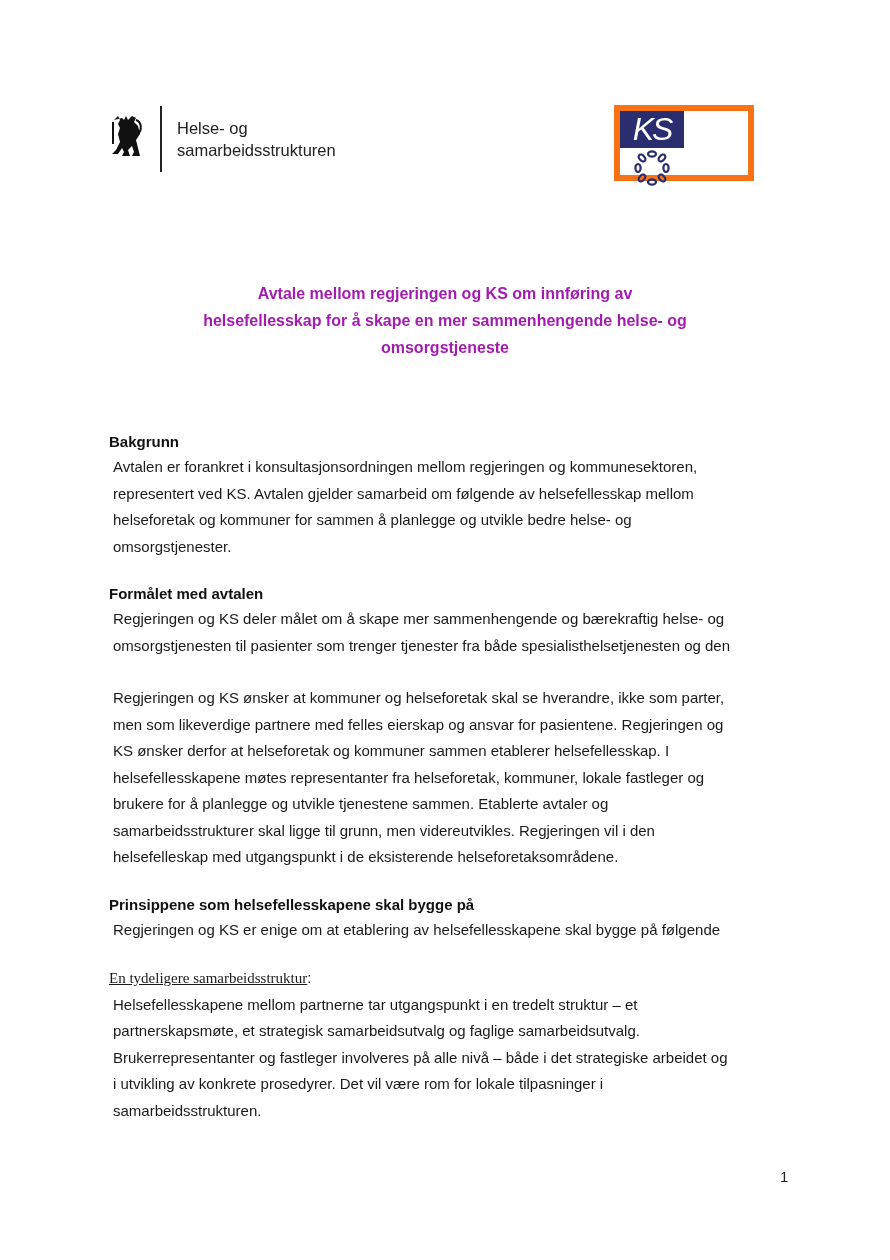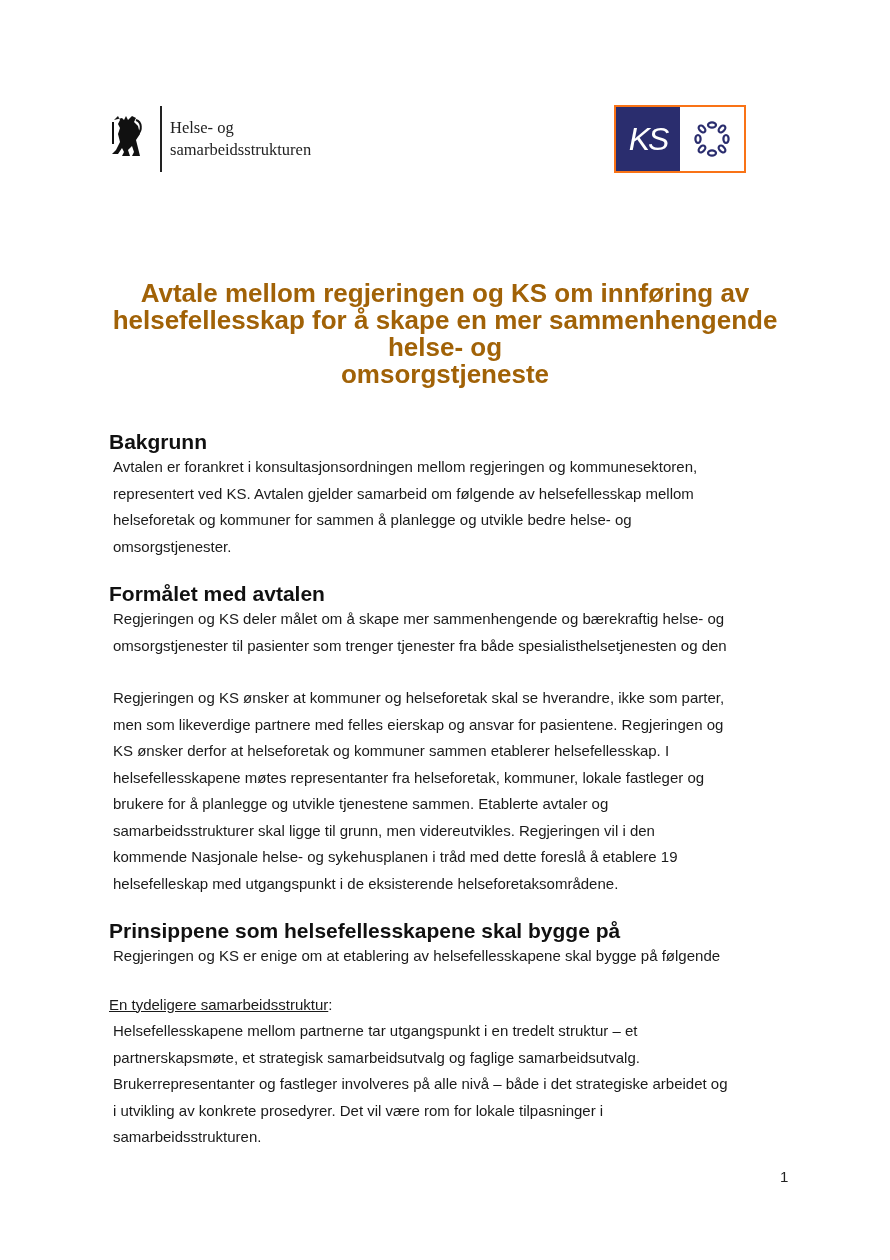--- a/index.html
+++ b/index.html
@@ -3,42 +3,42 @@
   <meta charset="utf-8">
   <style>
     html, body { margin: 0; padding: 0; background: #ffffff; }
     body {
       width: 890px; height: 1260px; position: relative; overflow: hidden;
       font-family: "Liberation Sans", sans-serif; color: #1a1a1a;
     }
     .gov-logo { position: absolute; left: 108px; top: 112px; width: 36px; height: 46px; }
     .gov-divider { position: absolute; left: 160px; top: 106px; width: 1.5px; height: 66px; background: #222; }
     .gov-name {
-      position: absolute; left: 170px; top: 117px;
-      font-family: Liberation Serif, serif; font-size: 16.5px; line-height: 22px; color: #222;
+      position: absolute; left: 177px; top: 117px;
+      font-family: Liberation Sans, sans-serif; font-size: 16.5px; line-height: 22px; color: #222;
     }
     .ks-logo {
       position: absolute; left: 614px; top: 105px; width: 128px; height: 64px;
-      border: 2px solid #f97316; display: flex; background: #fff;
+      border: 6px solid #f97316; display: flex; background: #fff; flex-direction: column;
     }
     .ks-left {
       width: 64px; height: 64px; background: #2a2d6e; color: #fff;
       display: flex; align-items: center; justify-content: center;
       font-family: "Liberation Sans", sans-serif; font-style: italic; font-size: 32px; letter-spacing: -2px;
     }
     .ks-right { width: 64px; height: 64px; display: flex; align-items: center; justify-content: center; }
 
     .title {
       position: absolute; left: 90px; top: 280px; width: 710px; text-align: center;
-      font-weight: bold; font-size: 26px; line-height: 27px; color: #a16207;
+      font-weight: bold; font-size: 16px; line-height: 27px; color: #a21caf;
     }
     .content { position: absolute; left: 109px; top: 432px; width: 690px; }
-    .h { font-weight: bold; font-size: 21px; line-height: 20px; color: #111; }
+    .h { font-weight: bold; font-size: 15px; line-height: 20px; color: #111; }
     .p { font-size: 15px; line-height: 22.5px; color: #1a1a1a; margin: 4px; }
-    .sub { font-size: 15px; line-height: 22.5px; text-decoration: underline; }
+    .sub { font-size: 15px; line-height: 22.5px; text-decoration: underline; font-family: Liberation Serif, serif; }
     .sub-colon { font-size: 15px; line-height: 22.5px; }
     .gap { height: 22px; }
     .page-number { position: absolute; left: 780px; top: 1168px; font-size: 15px; color: #222; }
   </style>
 </head>
 <body>
 
 <div>
   <svg class="gov-logo" viewBox="0 0 36 46">
     <path d="M6 8 L10 4 L12 8 L10 12 L12 16 L10 22 L12 30 L8 38 L4 42 L10 42 L14 36 L16 40 L14 44 L22 44 L20 38 L24 34 L26 40 L24 44 L32 44 L30 36 L28 28 L32 22 L30 14 L26 10 L28 6 L24 4 L20 8 L18 4 L16 8 L14 6 Z" fill="#111"></path>
@@ -87,31 +87,30 @@
       <div class="p">omsorgstjenester.</div>
     </div>
   </section>
 
   <div class="gap"></div>
 
   <section>
     <div class="h">Formålet med avtalen</div>
     <div>
       <div class="p">Regjeringen og KS deler målet om å skape mer sammenhengende og bærekraftig helse- og</div>
-      <div class="p">omsorgstjenester til pasienter som trenger tjenester fra både spesialisthelsetjenesten og den</div>
+      <div class="p">omsorgstjenesten til pasienter som trenger tjenester fra både spesialisthelsetjenesten og den</div>
     </div>
     <div class="gap"></div>
     <div>
       <div class="p">Regjeringen og KS ønsker at kommuner og helseforetak skal se hverandre, ikke som parter,</div>
       <div class="p">men som likeverdige partnere med felles eierskap og ansvar for pasientene. Regjeringen og</div>
       <div class="p">KS ønsker derfor at helseforetak og kommuner sammen etablerer helsefellesskap. I</div>
       <div class="p">helsefellesskapene møtes representanter fra helseforetak, kommuner, lokale fastleger og</div>
       <div class="p">brukere for å planlegge og utvikle tjenestene sammen. Etablerte avtaler og</div>
       <div class="p">samarbeidsstrukturer skal ligge til grunn, men videreutvikles. Regjeringen vil i den</div>
-      <div class="p">kommende Nasjonale helse- og sykehusplanen i tråd med dette foreslå å etablere 19</div>
       <div class="p">helsefelleskap med utgangspunkt i de eksisterende helseforetaksområdene.</div>
     </div>
   </section>
 
   <div class="gap"></div>
 
   <section>
     <div class="h">Prinsippene som helsefellesskapene skal bygge på</div>
     <div>
       <div class="p">Regjeringen og KS er enige om at etablering av helsefellesskapene skal bygge på følgende</div>

